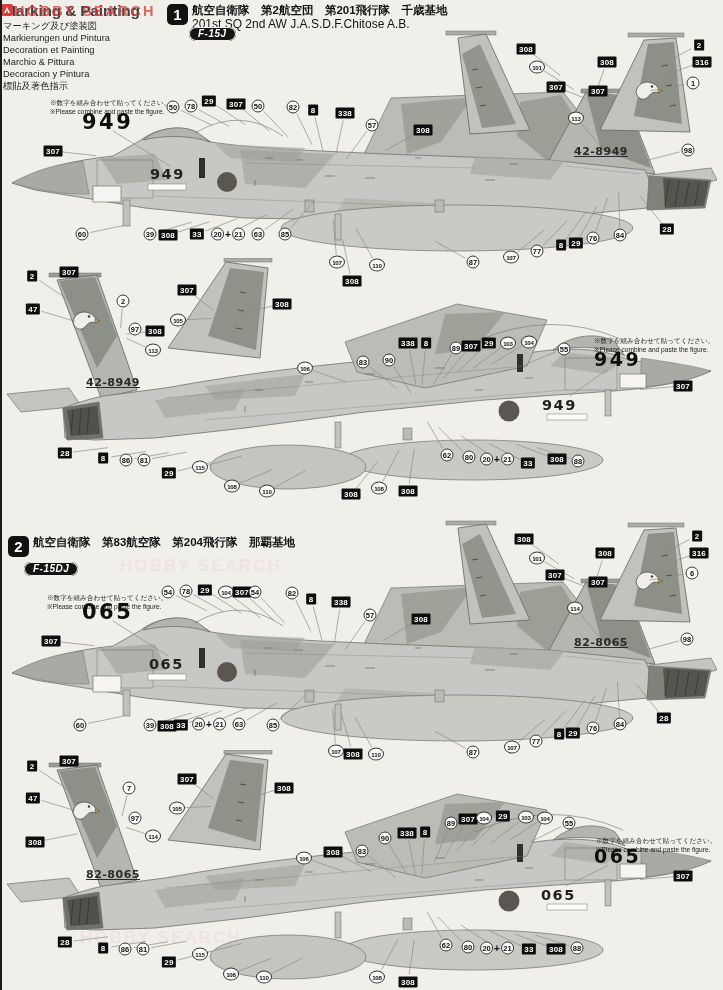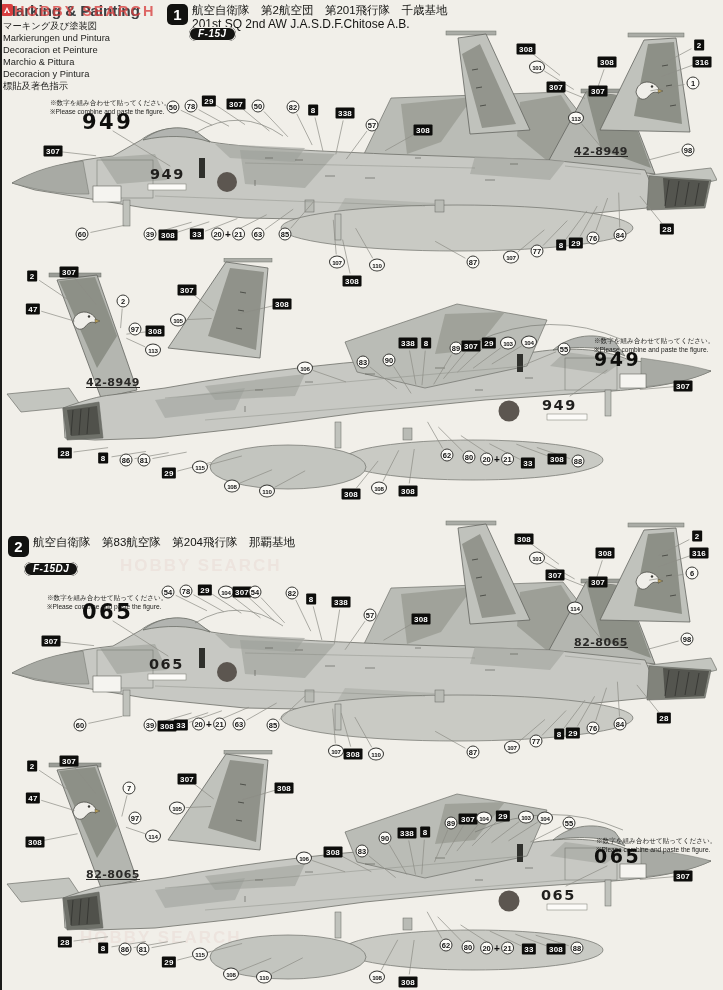--- a/index.html
+++ b/index.html
@@ -14,21 +14,21 @@
   #wm-logo{left:1px;top:4px;width:12px;height:12px;background:#d73e3e;border-radius:2px;z-index:47;}
   #wm-logo:after{content:"";position:absolute;left:3px;top:3px;width:6px;height:6px;background:#fff;
                  clip-path:polygon(0 100%,50% 0,100% 100%,70% 100%,50% 45%,30% 100%);}
   #subtitles{left:3px;top:20px;z-index:46;}
   .sub{font-size:9.3px;color:#1d1d1b;line-height:1.3;white-space:nowrap;}
   .wm-faint{font-size:17px;font-weight:bold;letter-spacing:2px;color:rgba(180,80,80,0.07);z-index:5;white-space:nowrap;}
   
   .sec{z-index:46;display:flex;align-items:flex-start;gap:4px;}
   .sec-badge{width:21px;height:21px;background:#121210;color:#fff;font-size:15px;font-weight:bold;
              display:flex;align-items:center;justify-content:center;border-radius:5px;flex:0 0 auto;}
-  .sec-jp{font-size:11.5px;font-weight:normal;color:#141412;line-height:1.1;white-space:nowrap;text-align:right;}
+  .sec-jp{font-size:11.5px;font-weight:bold;color:#141412;line-height:1.1;white-space:nowrap;text-align:right;}
   .sec-en{font-size:12px;font-weight:normal;color:#141412;line-height:1.2;white-space:nowrap;}
   .plane-badge{position:absolute;background:#141412;color:#fff;font-style:italic;font-weight:bold;
                font-size:10px;padding:1px 9px 2px 9px;border-radius:8px;z-index:46;letter-spacing:0.5px;
                box-shadow:inset 0 0 0 1px #f1efe9, inset 0 0 0 2px #141412;}
   
   .note{z-index:45;color:#1b1b19;line-height:1.35;}
   .note div{font-size:6.6px;white-space:nowrap;}
   .bignum{z-index:45;font-family:"DejaVu Sans",sans-serif;font-size:21px;font-weight:bold;
           color:#0e0e0c;letter-spacing:2.5px;line-height:1;}
   .bignum.small{font-size:19px;}
@@ -152,21 +152,21 @@
   </svg>
 
   <div class="abs" id="left-border"></div>
 
   <div class="abs" id="title">Marking &amp; Painting</div>
   <div class="abs" id="wm-logo"></div>
   <div class="abs" id="watermark">HOBBY SEARCH</div>
   <div class="abs" id="subtitles">
       <div class="sub">マーキング及び塗装図</div>
       <div class="sub">Markierungen und Pintura</div>
-      <div class="sub">Decoracion et Peinture</div>
+      <div class="sub">Decoration et Painting</div>
       <div class="sub">Marchio &amp; Pittura</div>
       <div class="sub">Decoracion y Pintura</div>
       <div class="sub">標貼及著色指示</div>
     </div>
   <div class="abs wm-faint" style="left:120px;top:556px">HOBBY SEARCH</div>
   <div class="abs wm-faint" style="left:80px;top:928px">HOBBY SEARCH</div>
 
   <div class="abs sec" style="left:167px;top:4px">
     <div class="sec-badge">1</div>
     <div>

